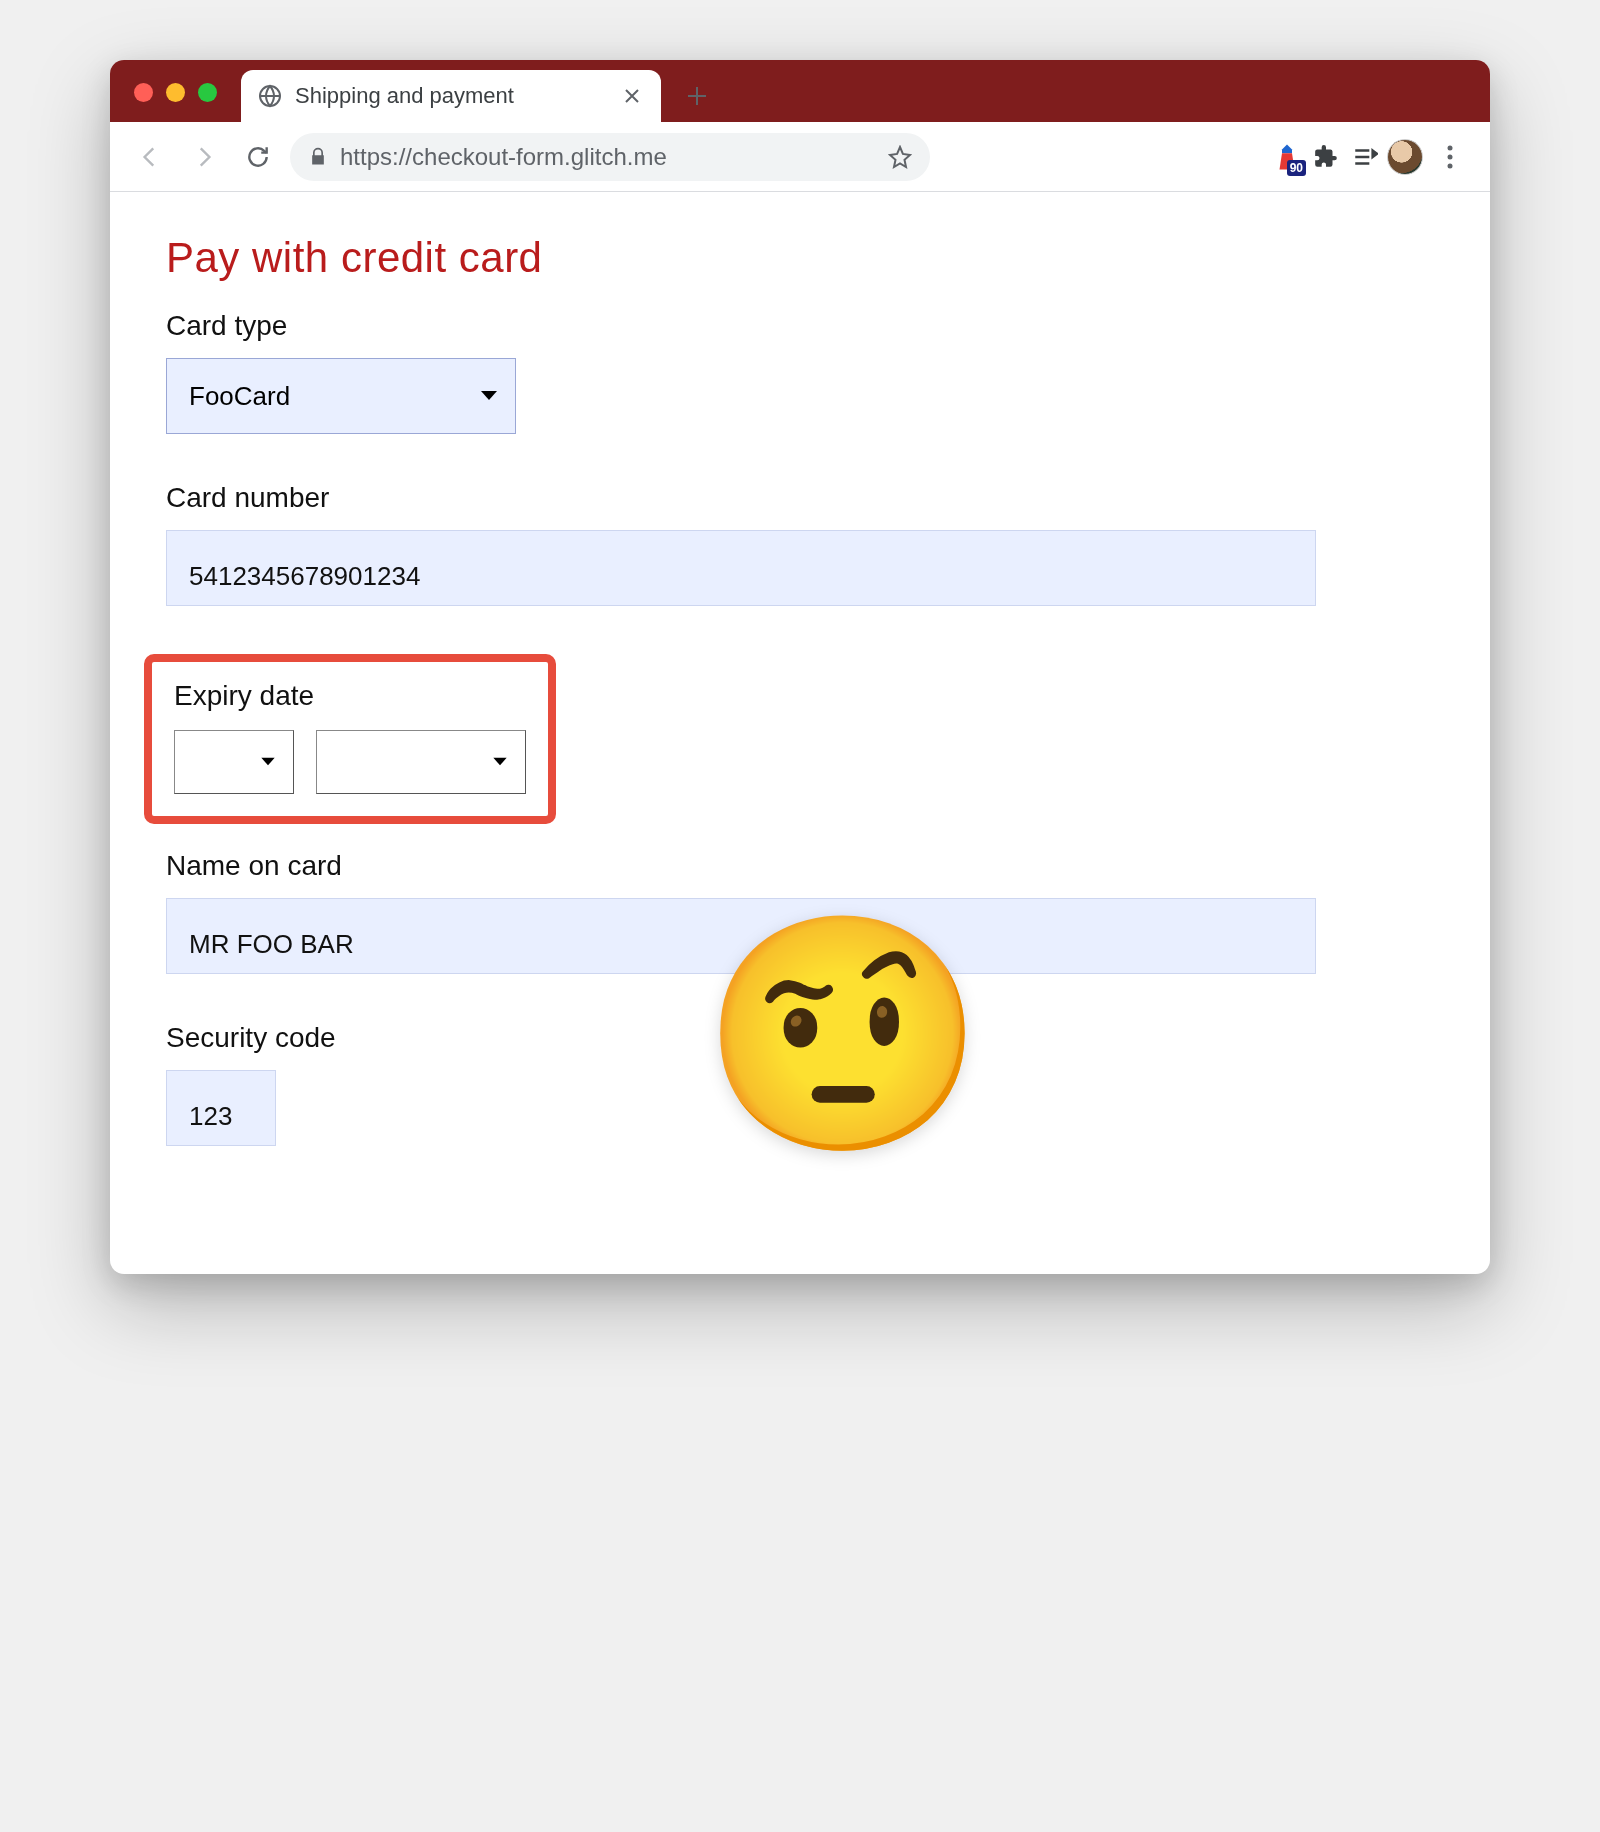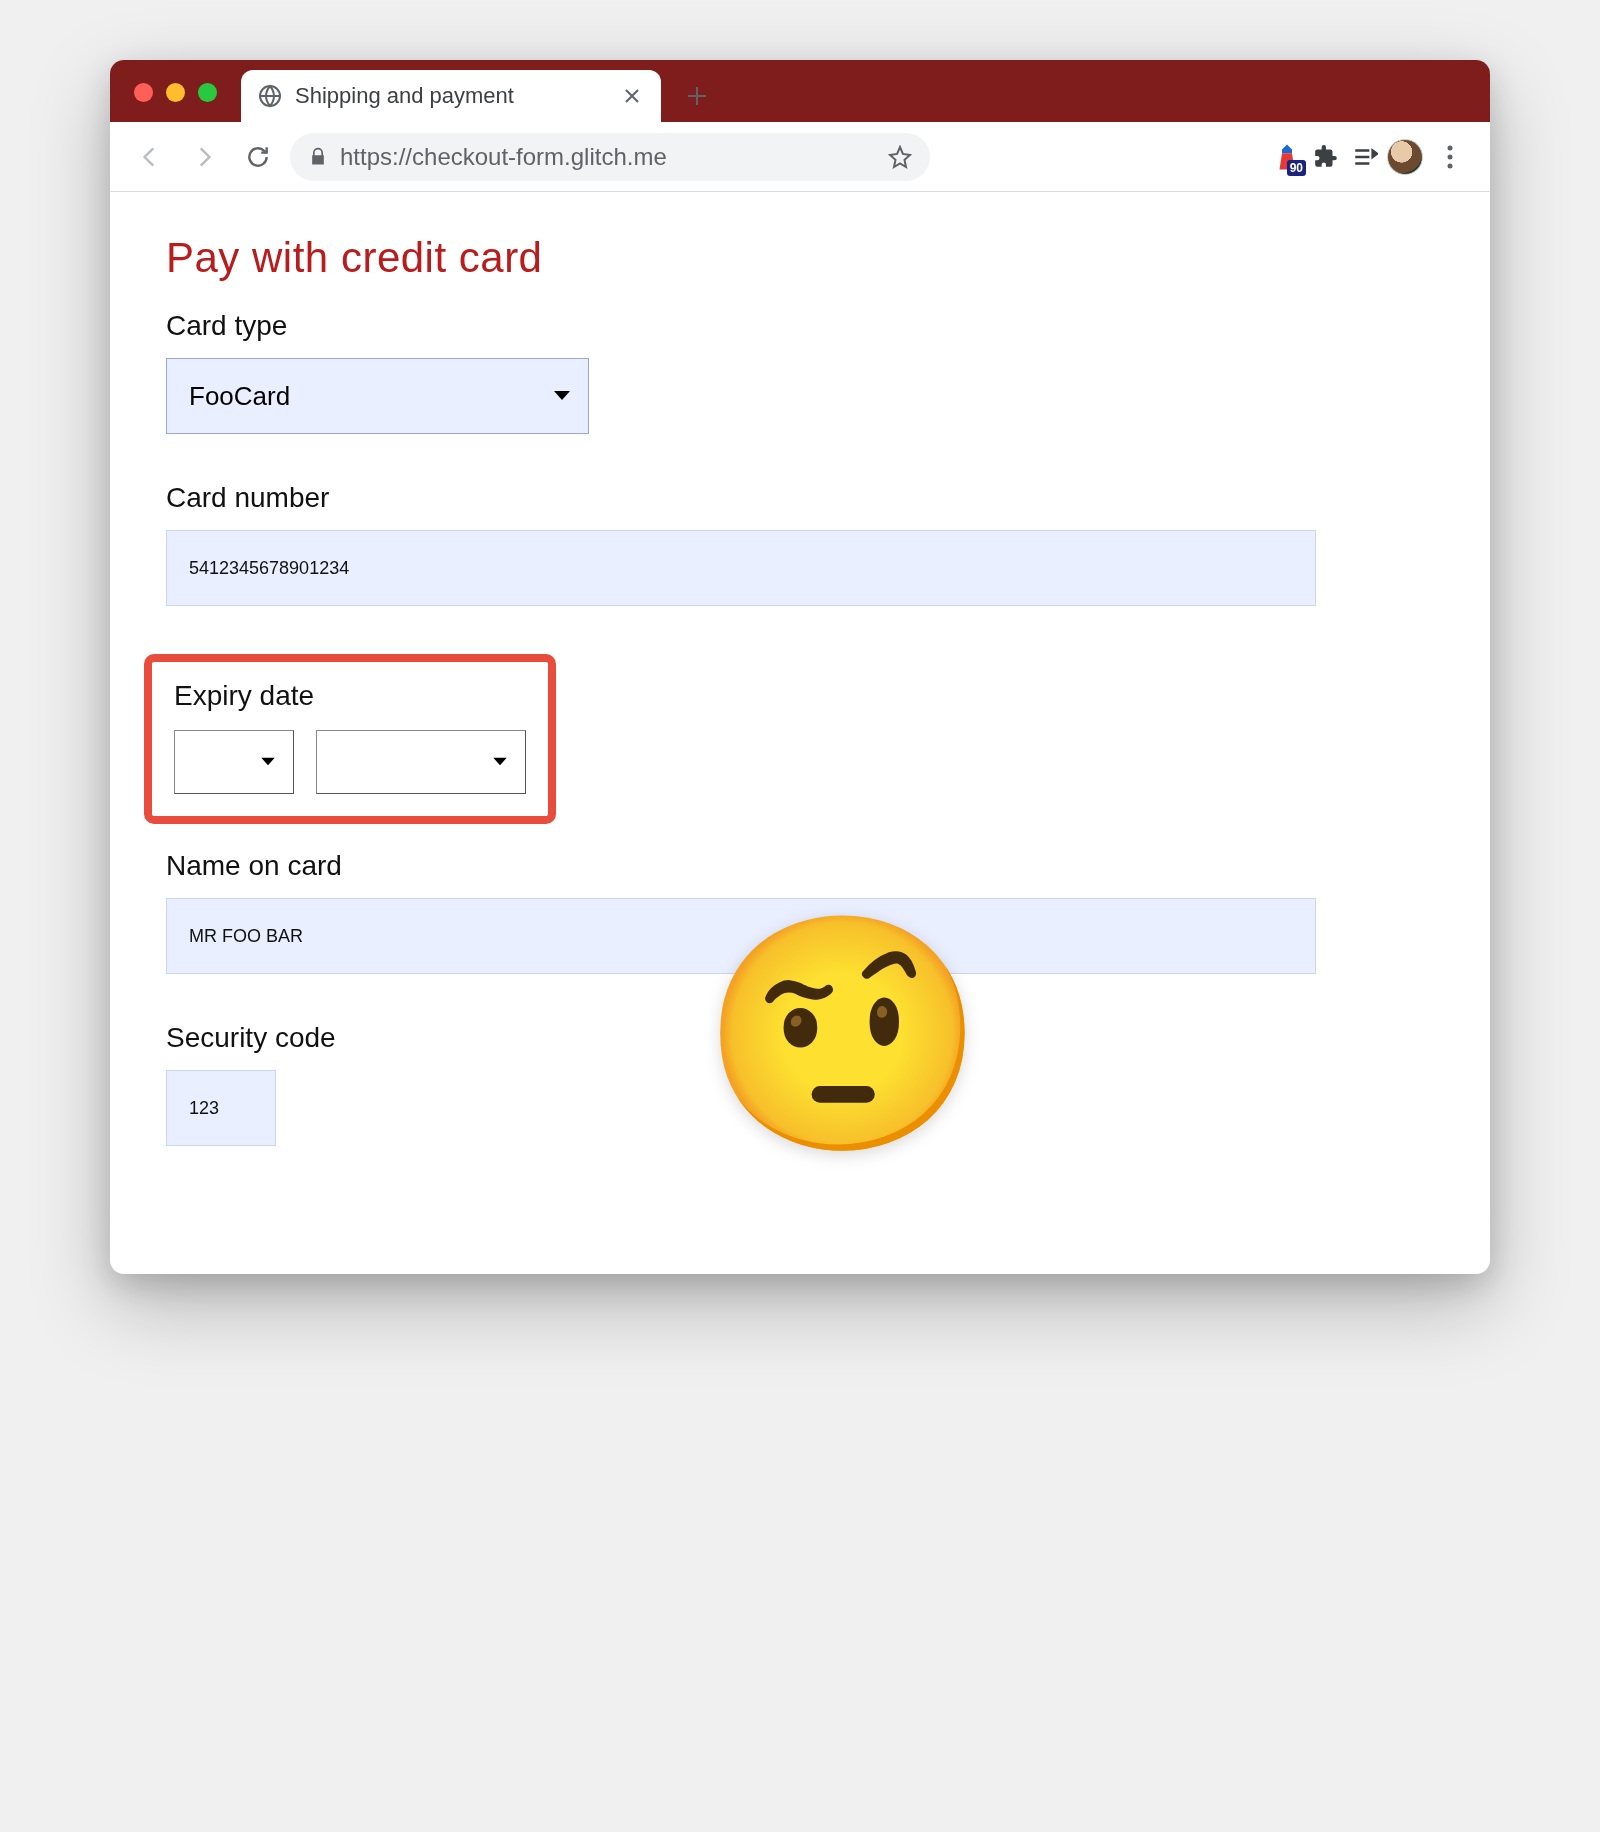--- a/index.html
+++ b/index.html
@@ -143,34 +143,34 @@
     background: #e9efff;
     border: 1px solid #9aa7d6;
     height: 76px;
     font-size: 26px;
     padding: 0 50px 0 22px;
     display: flex;
     align-items: center;
     min-width: 100px;
     cursor: pointer;
   }
-  .select-box.card-type { width: 423px; }
+  .select-box.card-type { width: 350px; }
   .select-chevron {
     position: absolute;
     right: 18px;
     pointer-events: none;
   }
   .text-input {
     background: #e9efff;
     border: 1px solid #cdd6f0;
     height: 76px;
-    font-size: 18px;
+    font-size: 26px;
     padding: 13px 22px;
     display: flex;
-    align-items: center;
+    align-items: flex-end;
     width: 1150px;
     color: #111;
   }
   .text-input.small { width: 110px; }
 
   .expiry-highlight {
     border: 8px solid #e74c3c;
     border-radius: 10px;
     padding: 18px 22px 22px 22px;
     display: inline-block;

